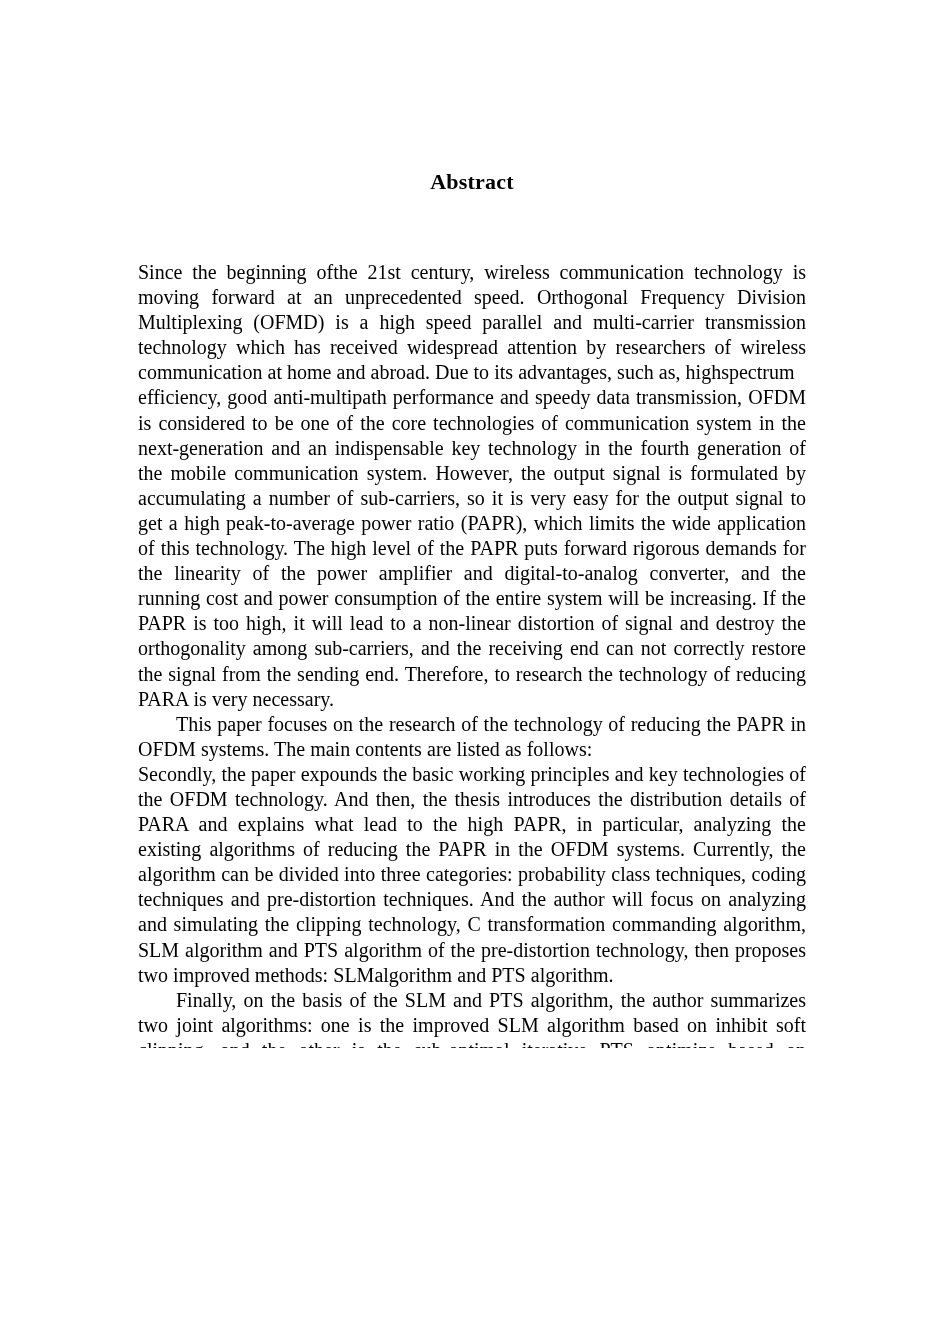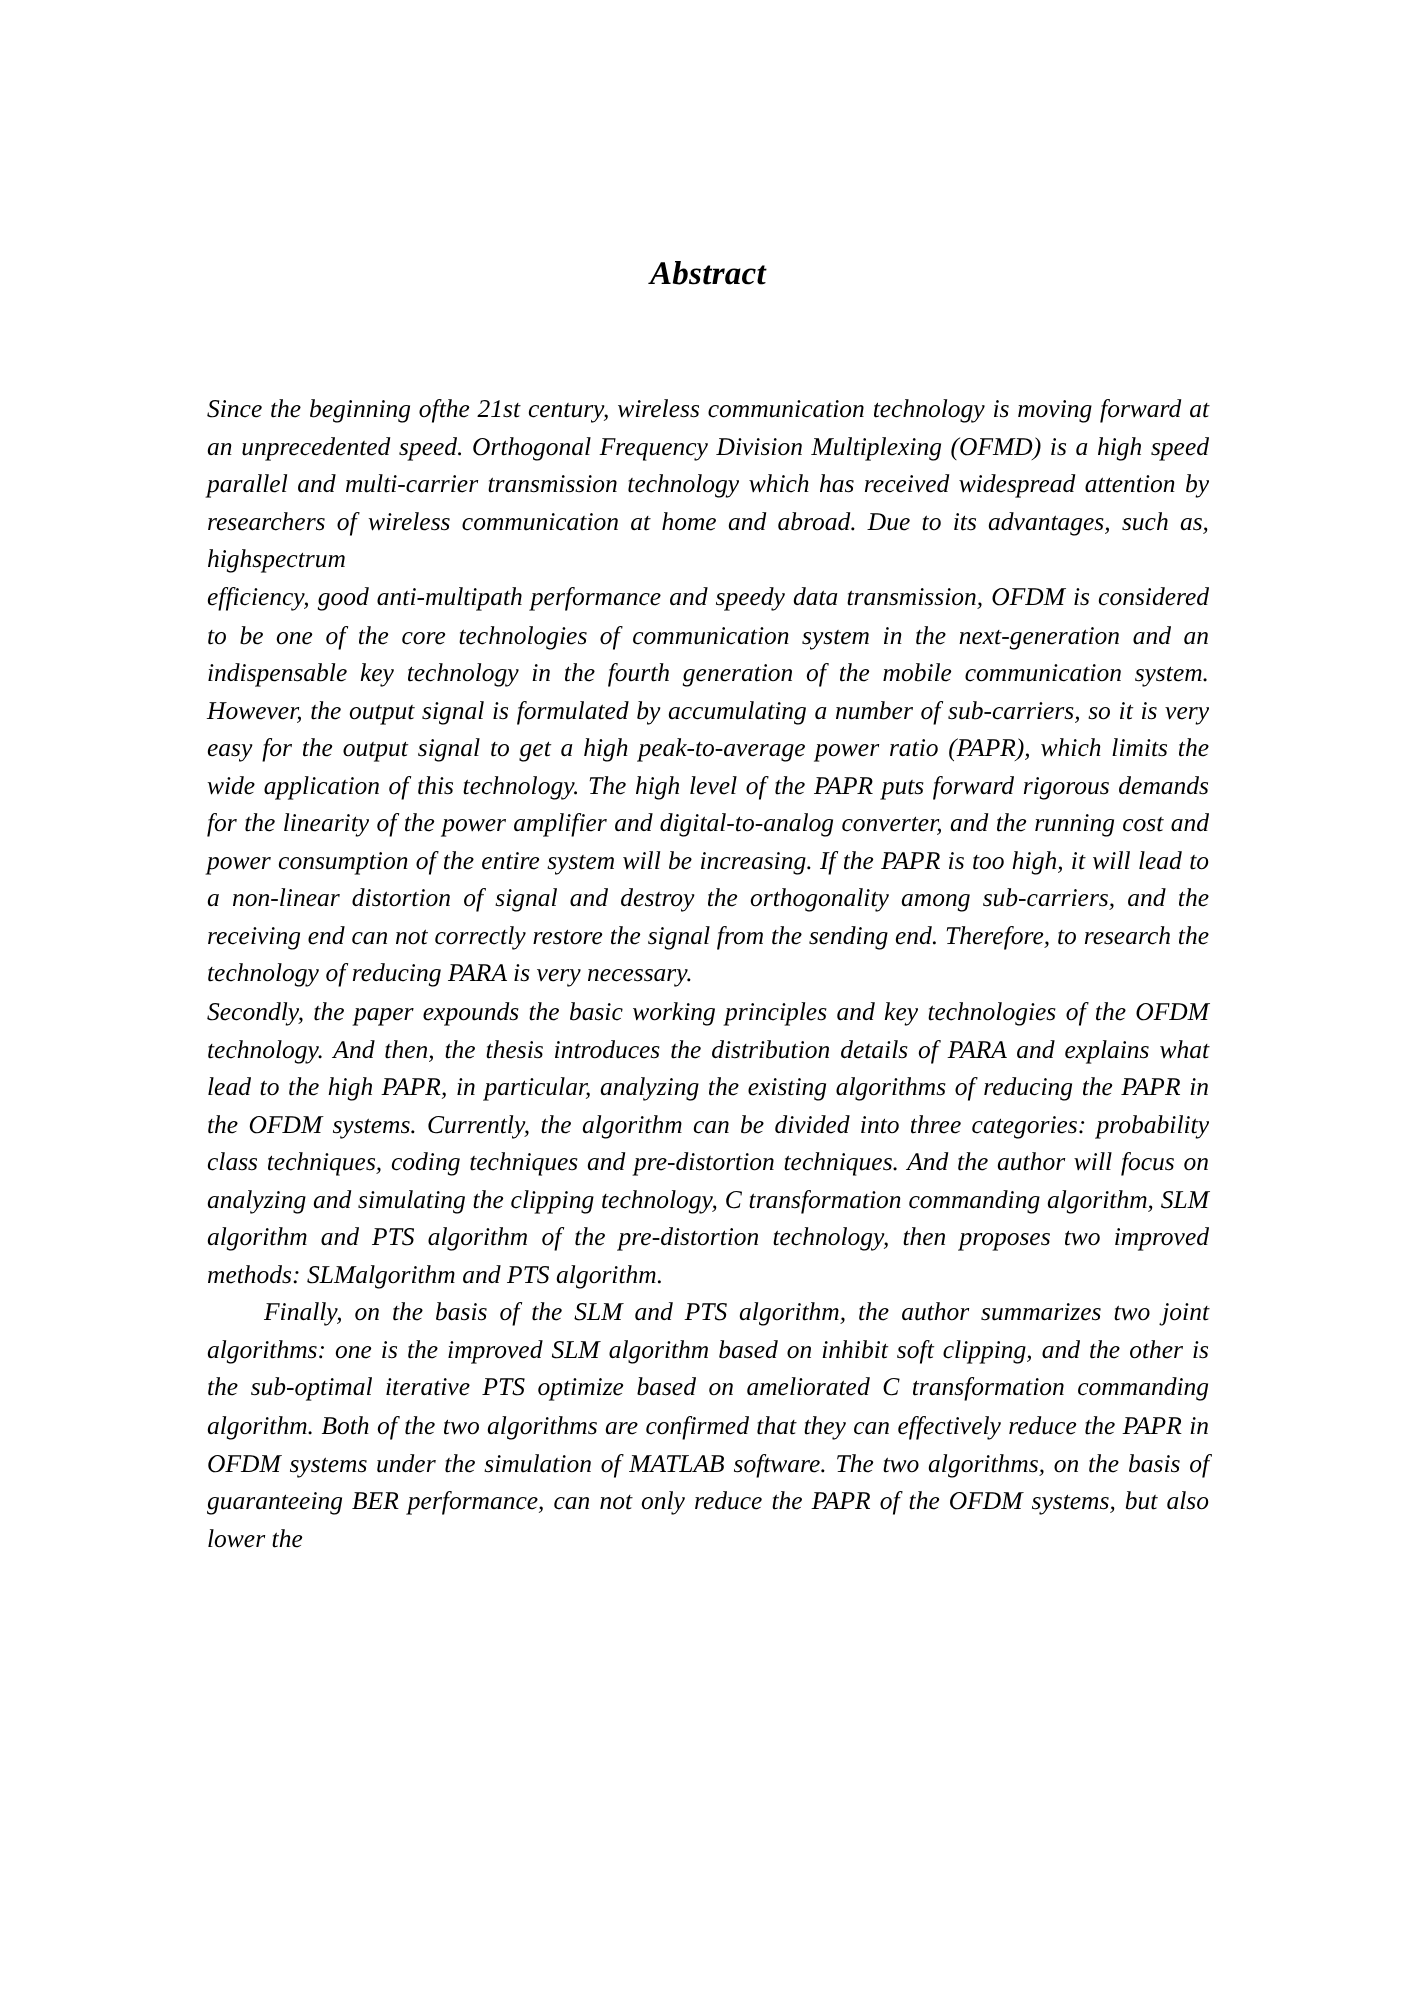--- a/index.html
+++ b/index.html
@@ -12,41 +12,40 @@
     font-family: "Liberation Serif", "DejaVu Serif", serif;
     color: #000000;
   }
   #page {
     position: relative;
     width: 950px;
     height: 1048px;
     background: #ffffff;
     overflow: hidden;
     box-sizing: border-box;
-    font-style: italic;
   }
   #doc-body {
     position: absolute;
     left: 138px;
     top: 168px;
     width: 668px;
   }
   .doc-title {
     font-size: 22px;
     font-weight: bold;
     text-align: center;
     letter-spacing: 0.2px;
     margin: 0 0 0 0;
     line-height: 28px;
   }
   .title-gap {
     height: 64px;
   }
   .para {
-    font-size: 17px;
+    font-size: 20px;
     line-height: 25.1px;
     text-align: justify;
     text-justify: inter-word;
     margin: 0;
     hyphens: none;
     -webkit-hyphens: none;
     word-spacing: 0.1px;
   }
   .indent {
     text-indent: 38px;
@@ -60,20 +59,21 @@
   <div id="doc-body">
 
     <h1 class="doc-title">Abstract</h1>
 
     <div class="title-gap"></div>
 
     <p class="para">Since the beginning ofthe 21st century, wireless communication technology is moving forward at an unprecedented speed. Orthogonal Frequency Division Multiplexing (OFMD) is a high speed parallel and multi-carrier transmission technology which has received widespread attention by researchers of wireless communication at home and abroad. Due to its advantages, such as, highspectrum</p>
 
     <p class="para">efficiency, good anti-multipath performance and speedy data transmission, OFDM  is considered to be one of the core technologies of communication system in the next-generation and an indispensable key technology in the fourth generation of the mobile communication system. However, the output signal is formulated by accumulating a number of sub-carriers, so it is very easy for the output signal to get  a high peak-to-average power ratio (PAPR), which limits the wide application of  this technology. The high level of the PAPR puts forward rigorous demands for the linearity of the power amplifier and digital-to-analog converter, and the running cost  and power consumption of the entire system will be increasing. If the PAPR is too high, it will lead to a non-linear distortion of signal and destroy the orthogonality  among sub-carriers, and the receiving end can not correctly restore the signal from  the sending end. Therefore, to research the technology of reducing PARA is very necessary.</p>
 
+    <p class="para indent">This  paper focuses on the research of the technology of reducing the PAPR in OFDM systems. The main contents are listed as follows:</p>
 
 
     <p class="para">Secondly, the paper expounds the basic working principles and key technologies of the OFDM  technology. And then, the thesis introduces the distribution details of PARA and explains what lead to the  high PAPR, in particular, analyzing the existing algorithms of reducing the PAPR in the OFDM systems. Currently, the algorithm can be divided into three categories:  probability class techniques, coding techniques and pre-distortion techniques. And  the author will focus on analyzing and simulating the clipping technology, C transformation commanding algorithm, SLM algorithm and PTS algorithm of the pre-distortion technology, then proposes two improved methods: SLMalgorithm and PTS algorithm.</p>
 
     <p class="para indent">Finally, on the basis of the SLM and PTS algorithm, the author summarizes two joint algorithms: one is the improved SLM algorithm based on inhibit soft clipping, and the  other is the sub-optimal iterative PTS optimize based on ameliorated C transformation  commanding algorithm. Both of the two algorithms are confirmed that they can  effectively reduce the PAPR in OFDM systems under the simulation of MATLAB software. The two algorithms, on the basis of guaranteeing BER performance, can not only reduce the PAPR of the OFDM systems, but also lower the</p>
 
   </div>
 
 </div>
 

